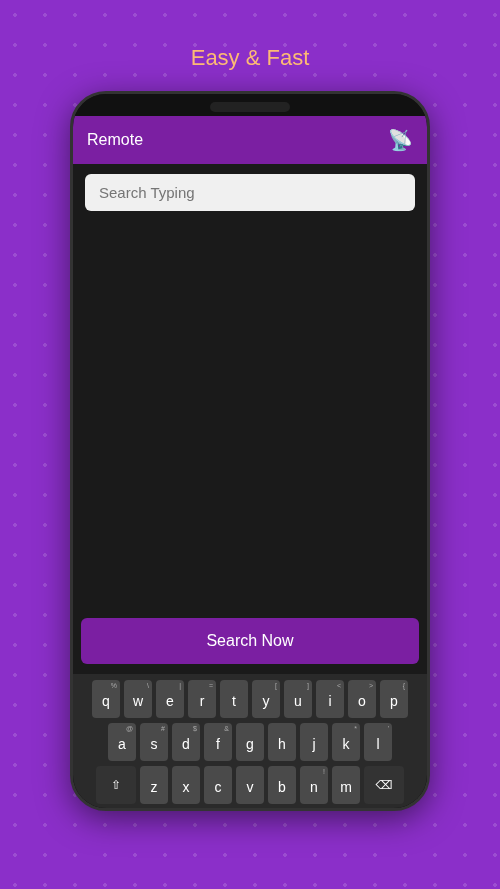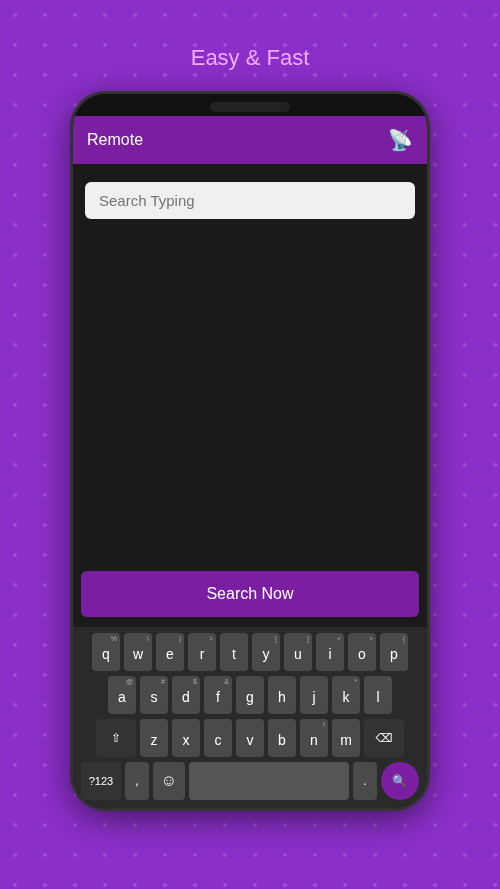--- a/index.html
+++ b/index.html
@@ -15,21 +15,21 @@
       align-items: center;
       font-family: 'Arial', sans-serif;
       overflow: hidden;
       position: relative;
     }
 
     .page-header {
       text-align: center;
       padding-top: 45px;
       padding-bottom: 20px;
-      color: #f0abfc;
+      color: #fdba74;
       z-index: 2;
     }
 
     .header-subtitle {
       font-size: 22px;
       font-weight: 300;
     }
 
     .header-title {
       font-size: 30px;
@@ -100,21 +100,20 @@
 
     .search-input {
       width: 100%;
       padding: 10px 14px;
       border-radius: 6px;
       border: none;
       background: #f0f0f0;
       font-size: 15px;
       color: #333;
       outline: none;
-      margin-top: 8px;
     }
 
     .content-area {
       flex: 1;
       background: #1a1a1a;
     }
 
     .search-now-area {
       padding: 10px 8px;
       background: #1a1a1a;
@@ -343,23 +342,15 @@
         <div class="key">
             <span class="key-symbol">!</span>
             <span class="key-letter">n</span>
           </div>
         <div class="key">
             <span class="key-letter">m</span>
           </div>
         <div class="key key-special">⌫</div>
       </div>
 
-      <div class="bottom-row">
-        <div class="key key-special" style="min-width:40px; font-size:11px;">?123</div>
-        <div class="key" style="min-width:24px;">,</div>
-        <div class="key key-emoji" style="min-width:32px;">☺</div>
-        <div class="key key-space"></div>
-        <div class="key" style="min-width:24px;">.</div>
-        <div class="key key-search">🔍</div>
-      </div>
     </div>
   </div>
 </div>
 
 </body></html>

